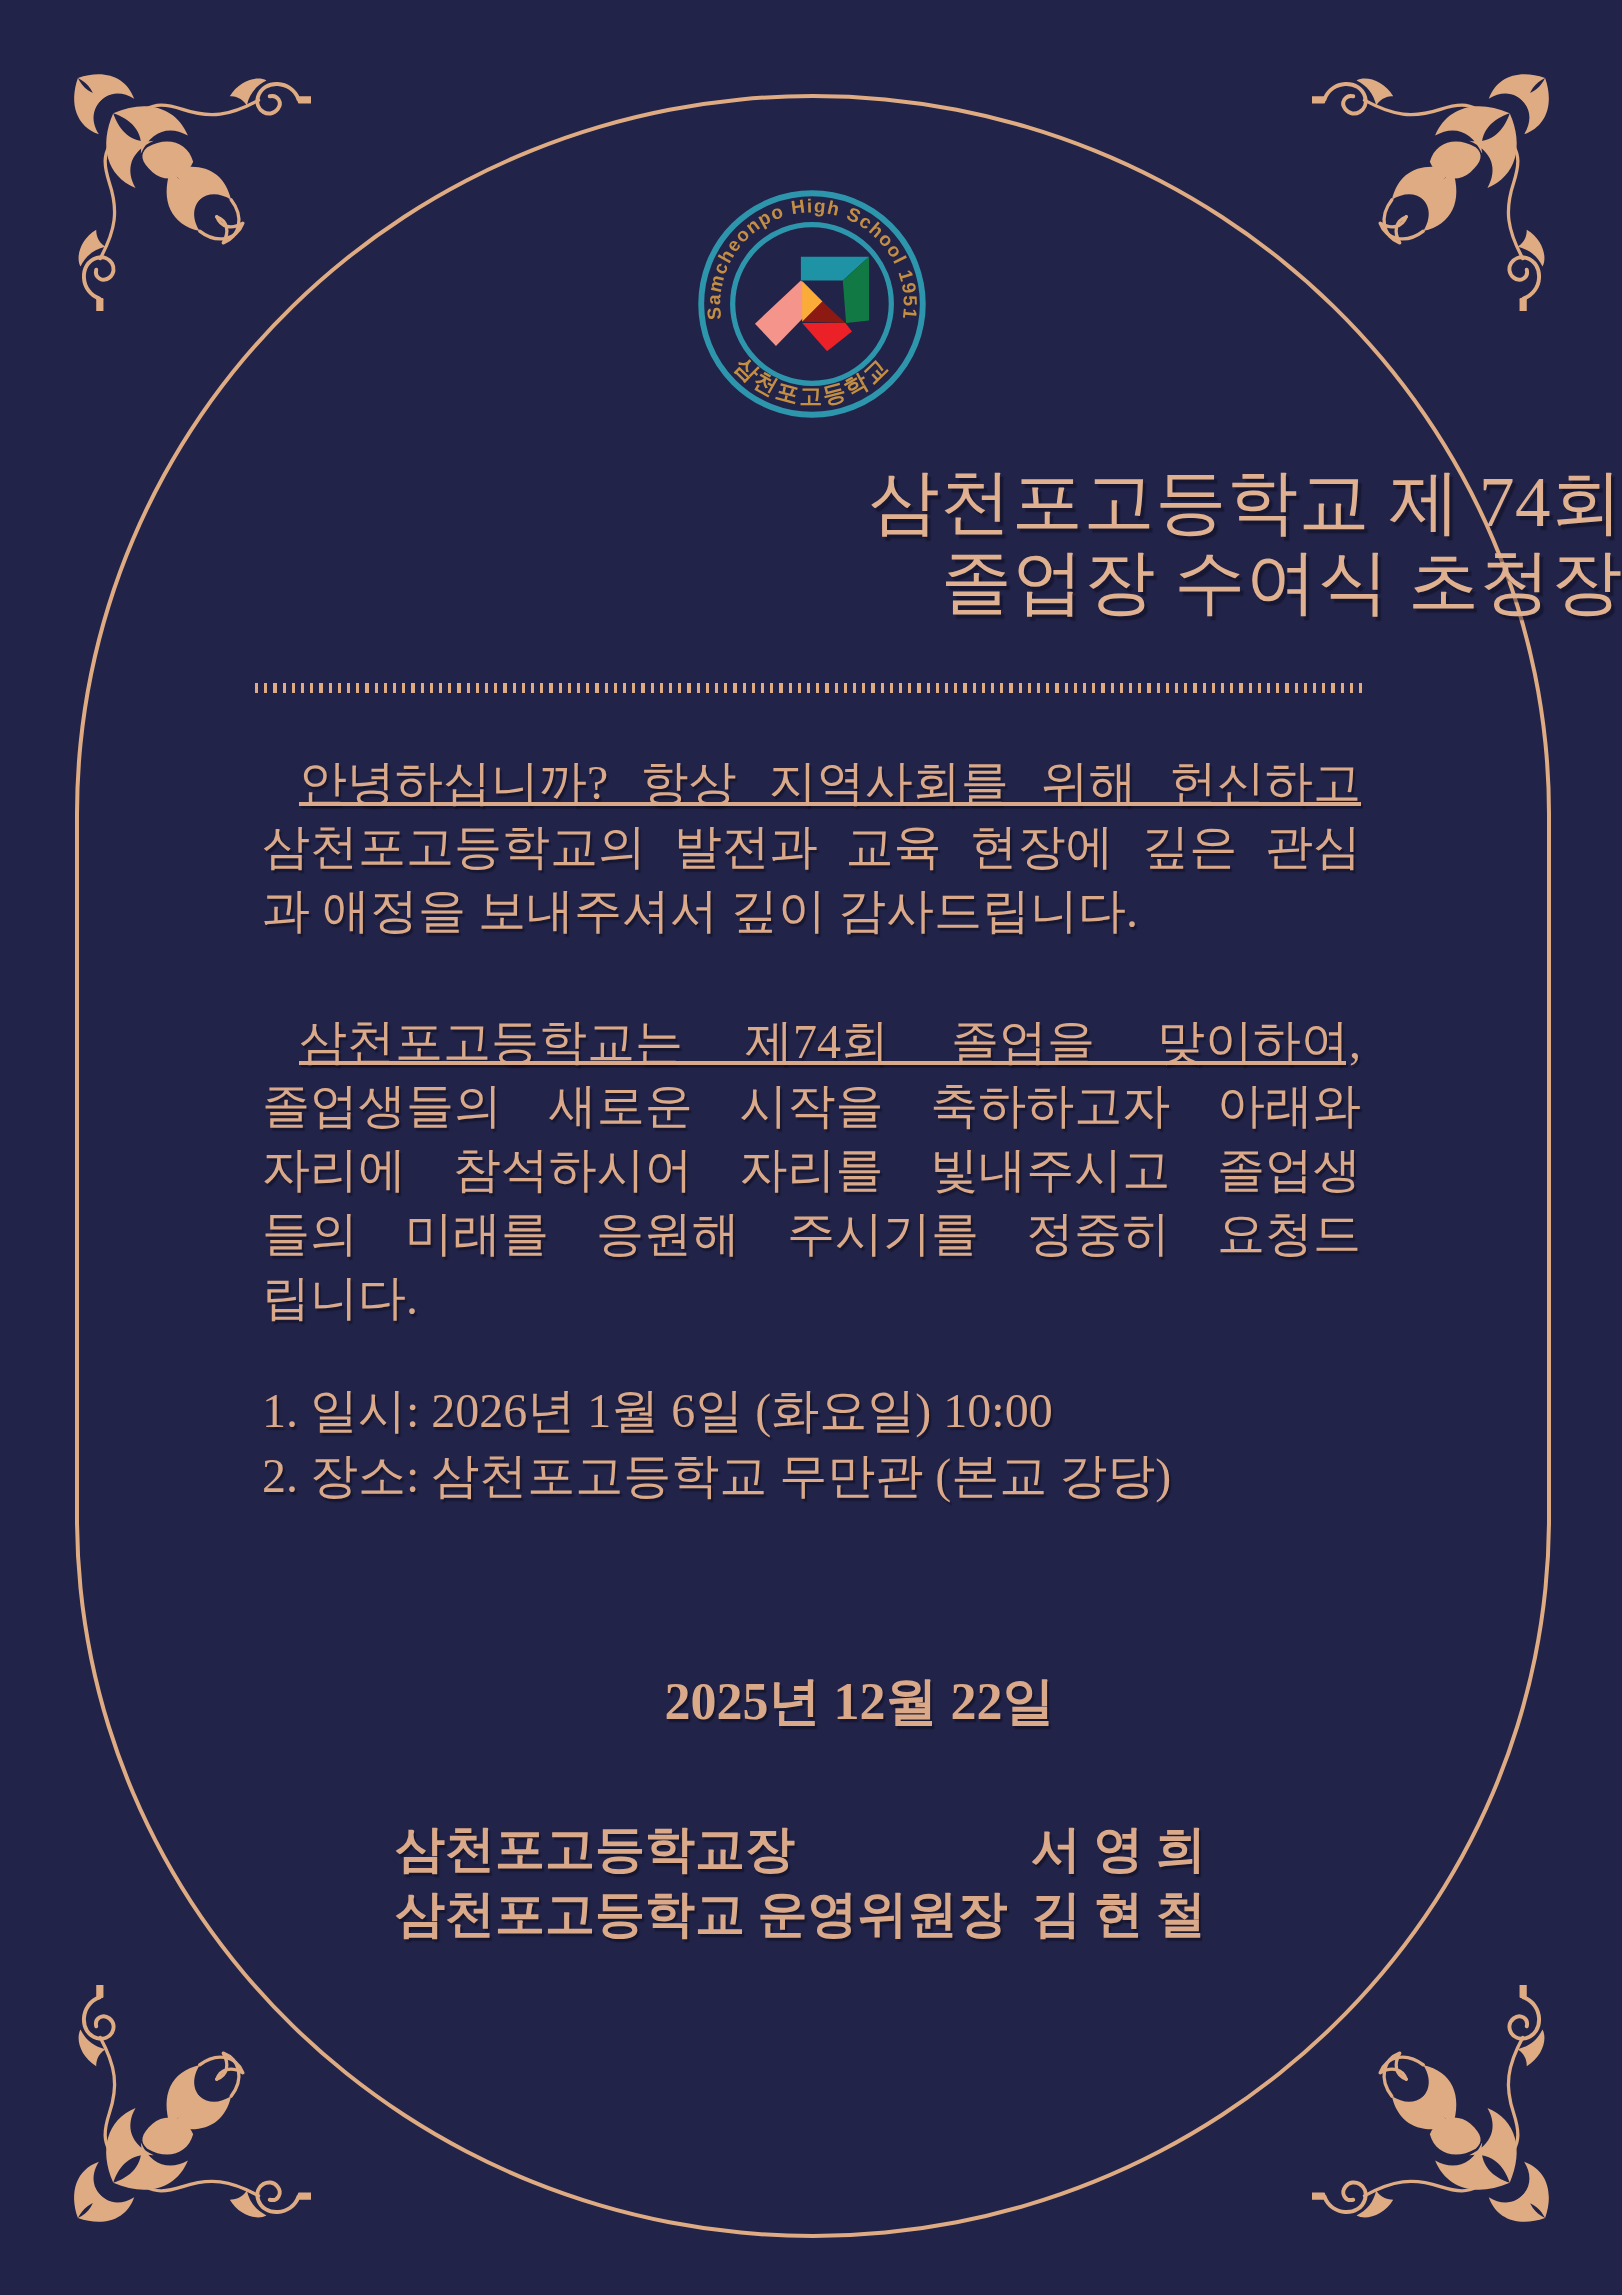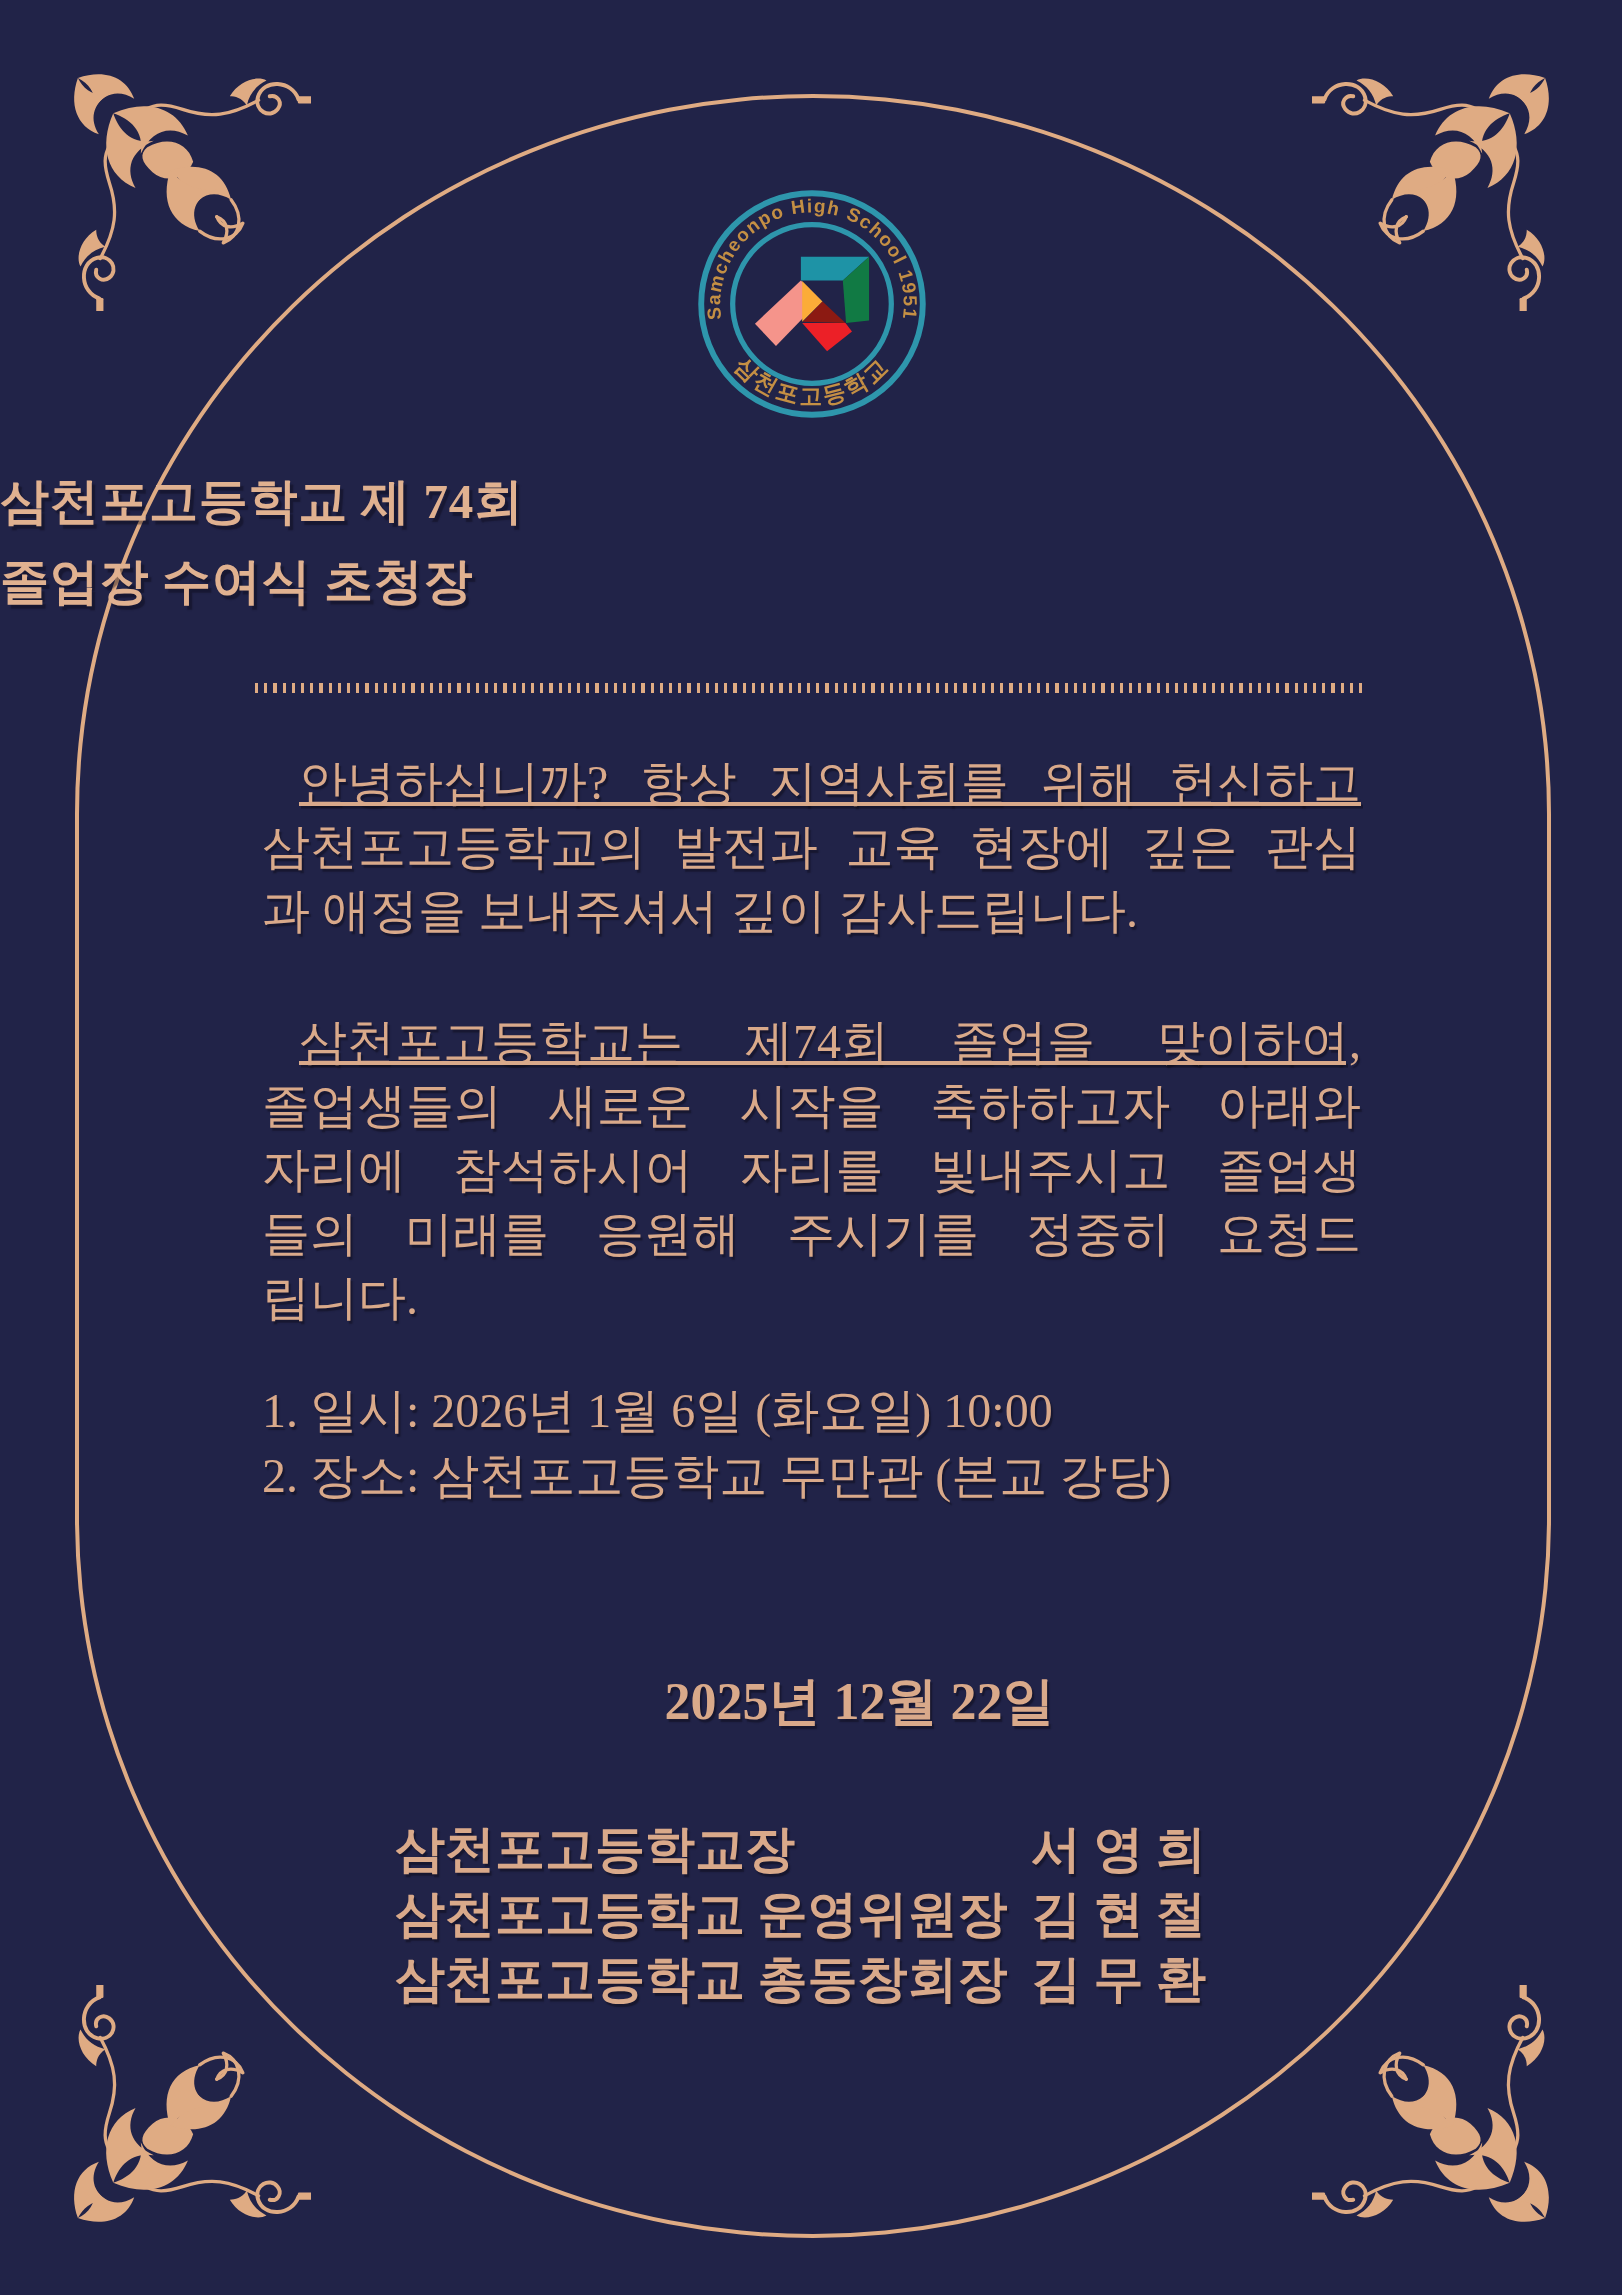--- a/index.html
+++ b/index.html
@@ -26,22 +26,22 @@
   .orn.tl{left:36px;top:36px;}
   .orn.tr{left:1312px;top:36px;transform:scaleX(-1);}
   .orn.bl{left:36px;top:1985px;transform:scaleY(-1);}
   .orn.br{left:1312px;top:1985px;transform:scale(-1,-1);}
   
   .logo{position:absolute;left:694px;top:186px;width:236px;height:236px;}
   .logo .ring-en{font-family:"Liberation Sans","DejaVu Sans",sans-serif;font-weight:bold;font-size:29px;letter-spacing:2px;}
   .logo .ring-ko{font-family:"Liberation Serif","DejaVu Serif",serif;font-weight:bold;font-size:35px;letter-spacing:4px;}
   
   .title{
-    position:absolute;left:0;top:462px;width:100%;text-align:left;
-    font-size:49px;line-height:80px;font-weight:bold;color:var(--title);
+    position:absolute;left:0;top:462px;width:100%;text-align:right;
+    font-size:71px;line-height:80px;font-weight:normal;color:var(--title);
     text-shadow:3.3px 3.9px 1.3px rgba(10,8,20,.40);
     letter-spacing:0.7px;
   }
   
   .divider{
     position:absolute;left:255px;top:683px;width:1112px;height:9.8px;
     background:repeating-linear-gradient(90deg,var(--gold) 0 3.3px,transparent 3.3px 9.2px);
   }
   
   .textcol{position:absolute;left:262px;width:1099px;color:var(--text);
@@ -160,18 +160,14 @@
 
 <div class="sigs">
   <div class="sig-row">
     <span>삼천포고등학교장</span>
     <span>서 영 희</span>
   </div>
   <div class="sig-row">
     <span>삼천포고등학교 운영위원장</span>
     <span>김 현 철</span>
   </div>
-  <div class="sig-row">
-    <span>삼천포고등학교 총동창회장</span>
-    <span>김 무 환</span>
-  </div>
 </div>
 
 
 </body></html>

